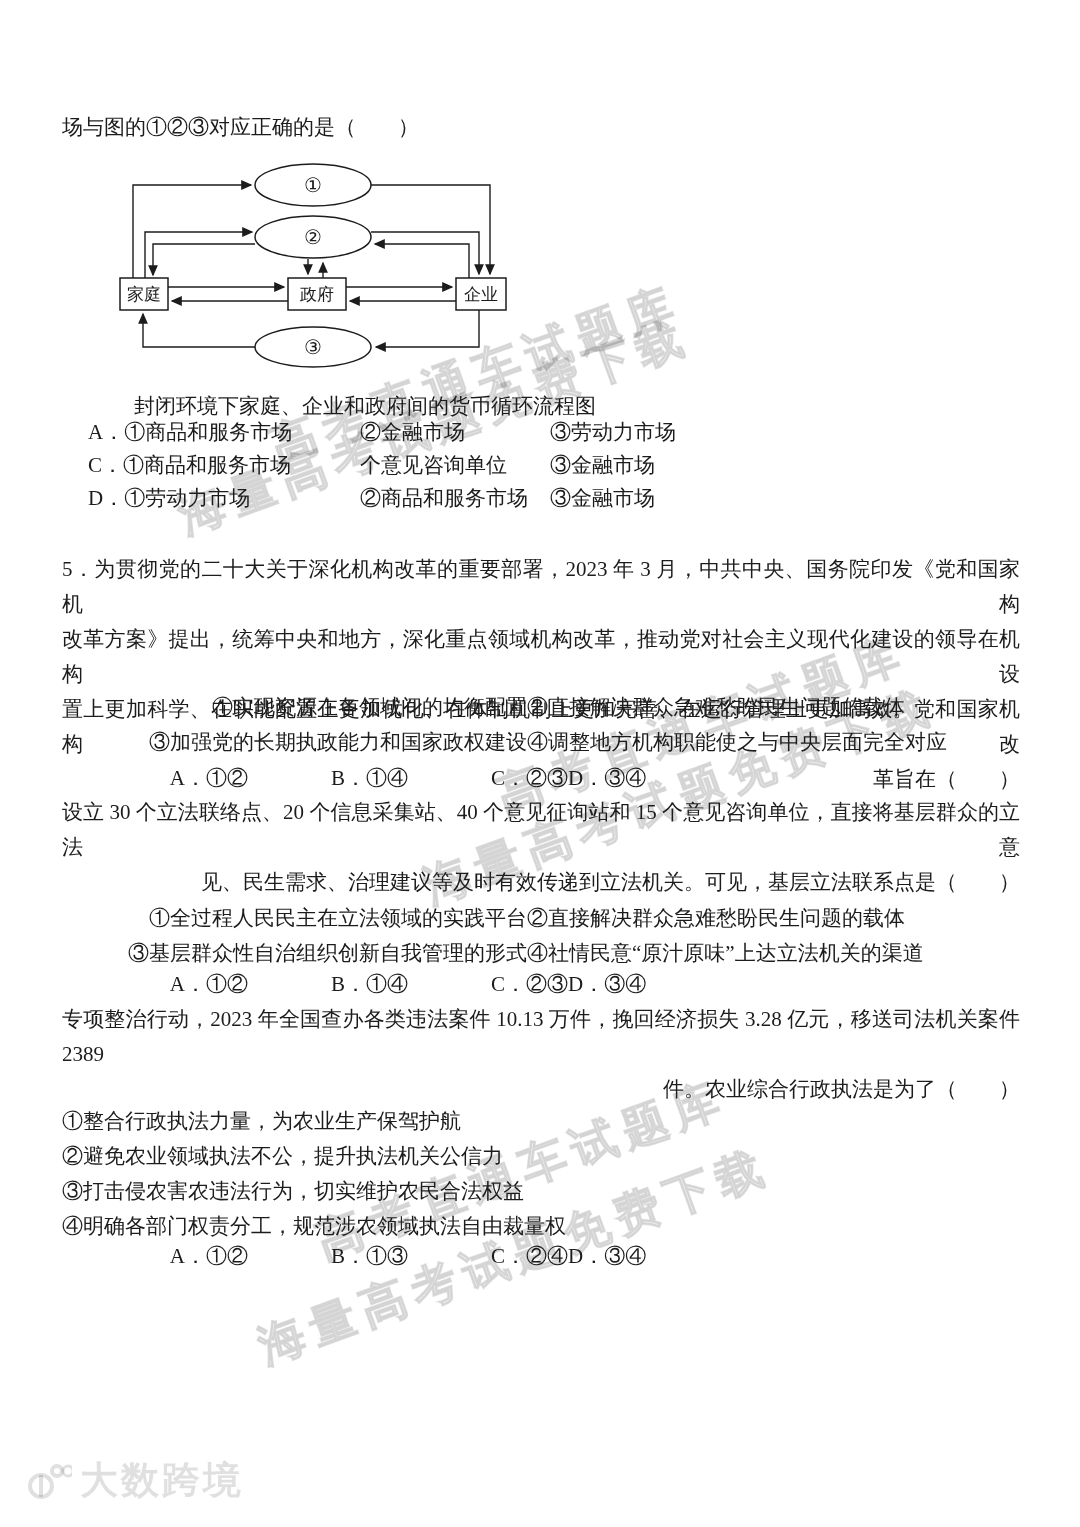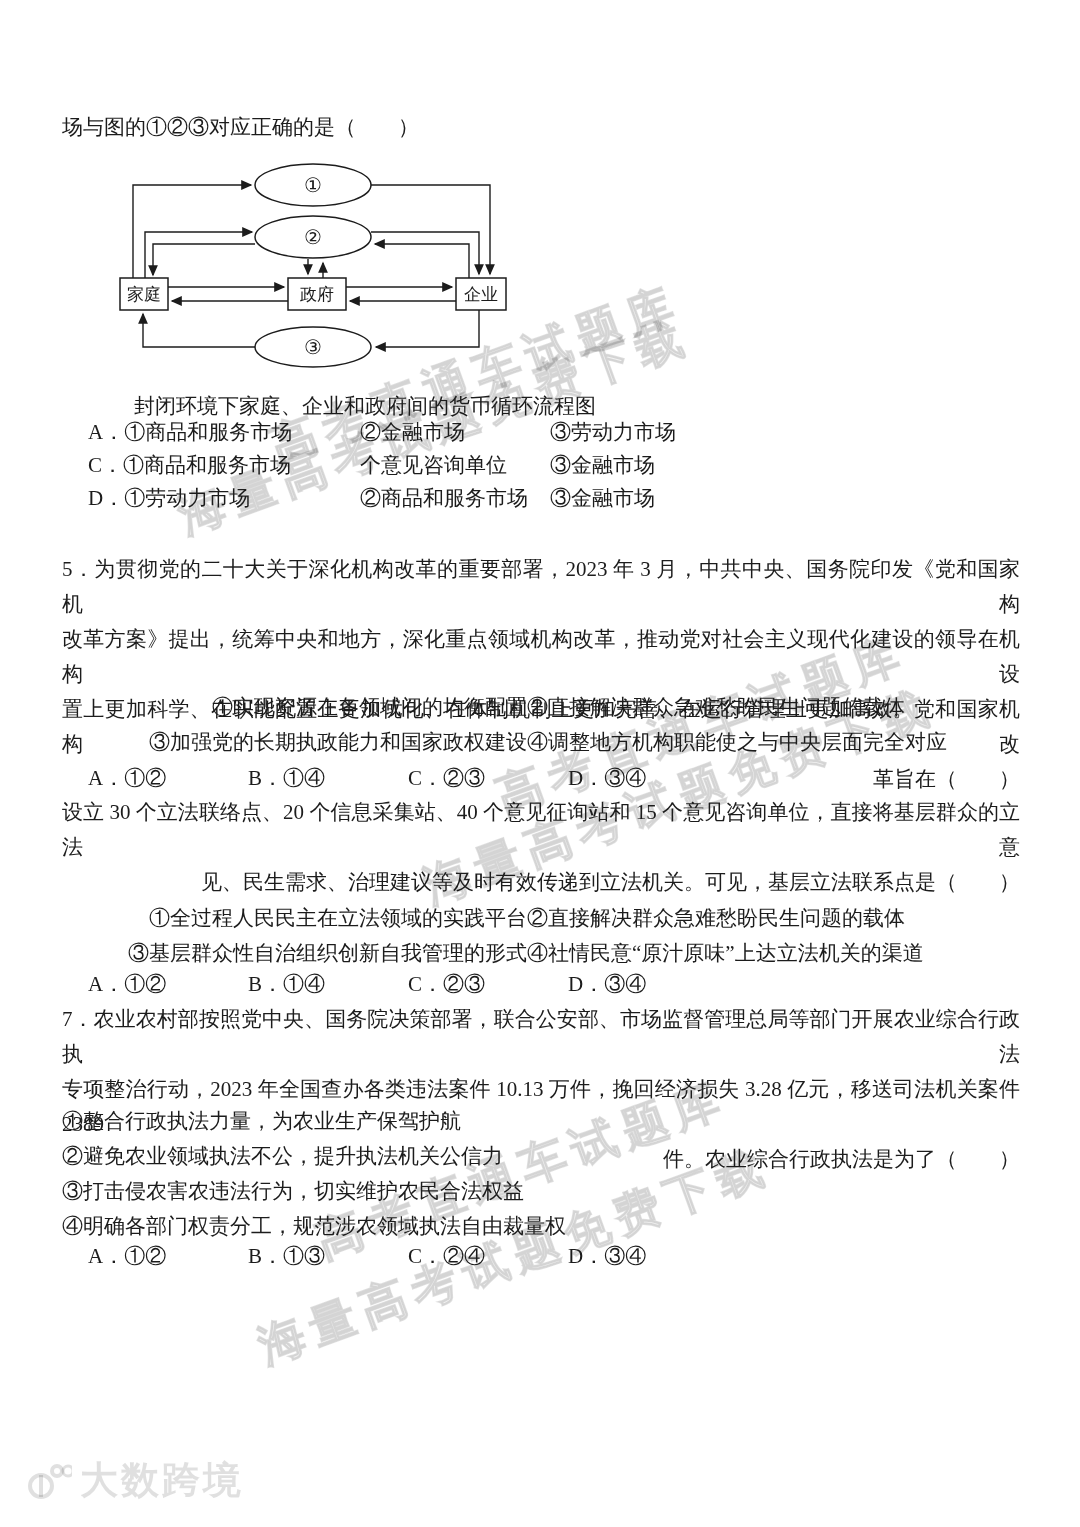--- a/index.html
+++ b/index.html
@@ -13,21 +13,21 @@
   .ln{line-height:35px;white-space:nowrap;}
   .para{width:958px;}
   .para .jl{line-height:35px;text-align:justify;text-align-last:justify;}
   .para .ll{line-height:35px;text-align:right;}
   .optrow{line-height:33px;padding-left:26px;white-space:nowrap;font-family:Liberation Serif, serif;}
   .optrow .c1{display:inline-block;width:272px;}
   .optrow .c2{display:inline-block;width:190px;}
   .strow{line-height:35px;white-space:nowrap;}
   .strow .sc1{display:inline-block;width:465px;text-align:right;}
   .ansrow{line-height:33px;padding-left:26px;white-space:nowrap;}
-  .ansrow .ans{display:inline-block;width:160px;}
+  .ansrow .ans{display:inline-block;width:160px;text-align:right;}
   .caption{line-height:28px;white-space:nowrap;}
   svg text{font-family:"Liberation Serif","DejaVu Serif",serif;}
   .wm{
     position:absolute;white-space:nowrap;
     font-family:"Liberation Sans","DejaVu Sans",sans-serif;
     font-weight:bold;font-size:46px;letter-spacing:8px;
     color:rgba(0,0,0,0.05);
     -webkit-text-stroke:1.3px rgba(0,0,0,0.12);
     transform:rotate(-20deg);transform-origin:0 0;
     pointer-events:none;
@@ -130,21 +130,20 @@
     </div>
     <div class="strow">
       <span class="sc1">③基层群众性自治组织创新自我管理的形式</span><span>④社情民意“原汁原味”上达立法机关的渠道</span>
     </div>
   </div>
   <div class="abs ansrow" style="left:62px;top:968px;width:932px;">
     <span class="ans">A．①②</span><span class="ans">B．①④</span><span class="ans">C．②③</span><span>D．③④</span>
   </div>
 
   <div class="abs para" style="left:62px;top:1002px;">
-    <div class="jl">7．农业农村部按照党中央、国务院决策部署，联合公安部、市场监督管理总局等部门开展农业综合行政执法</div>
     <div class="jl">专项整治行动，2023 年全国查办各类违法案件 10.13 万件，挽回经济损失 3.28 亿元，移送司法机关案件 2389</div>
     <div class="ll">件。农业综合行政执法是为了（　　）</div>
   </div>
   <div class="abs" style="left:62px;top:1104px;width:958px;">
     <div class="strow">①整合行政执法力量，为农业生产保驾护航</div>
     <div class="strow">②避免农业领域执法不公，提升执法机关公信力</div>
     <div class="strow">③打击侵农害农违法行为，切实维护农民合法权益</div>
     <div class="strow">④明确各部门权责分工，规范涉农领域执法自由裁量权</div>
   </div>
   <div class="abs ansrow" style="left:62px;top:1240px;width:932px;">

